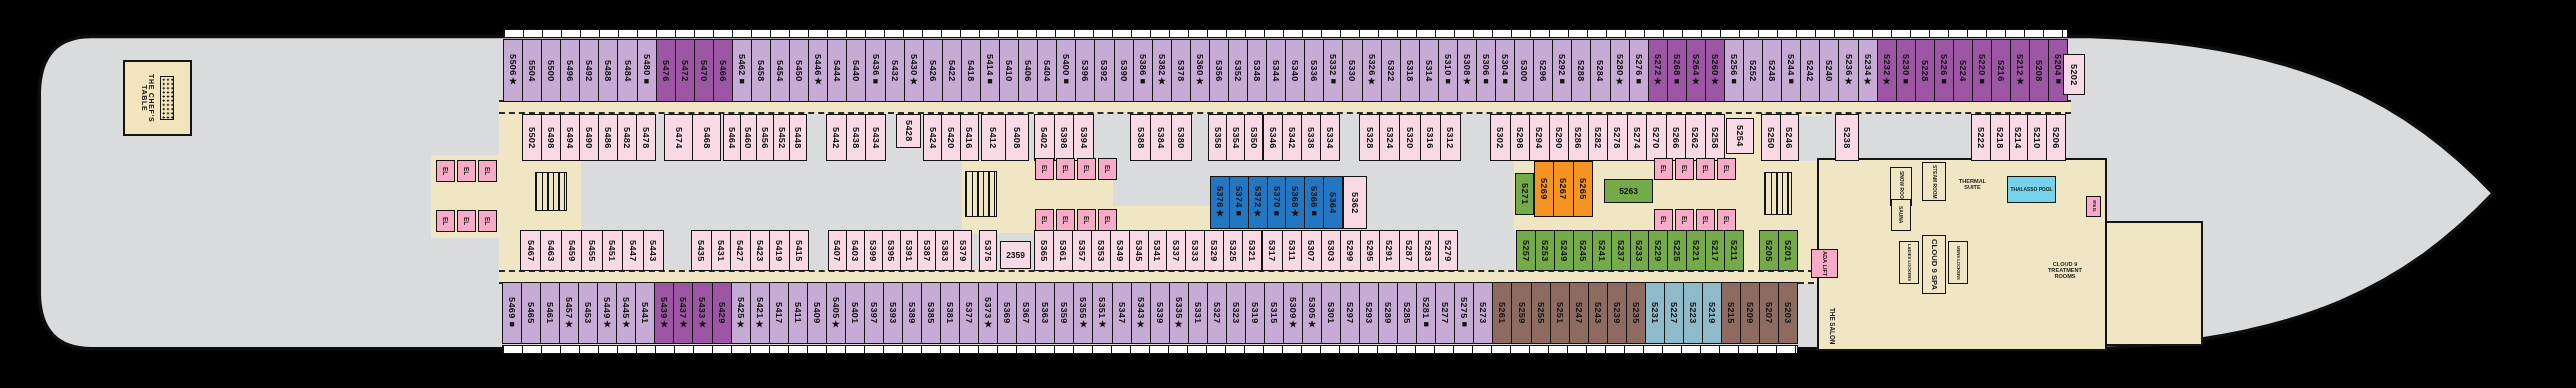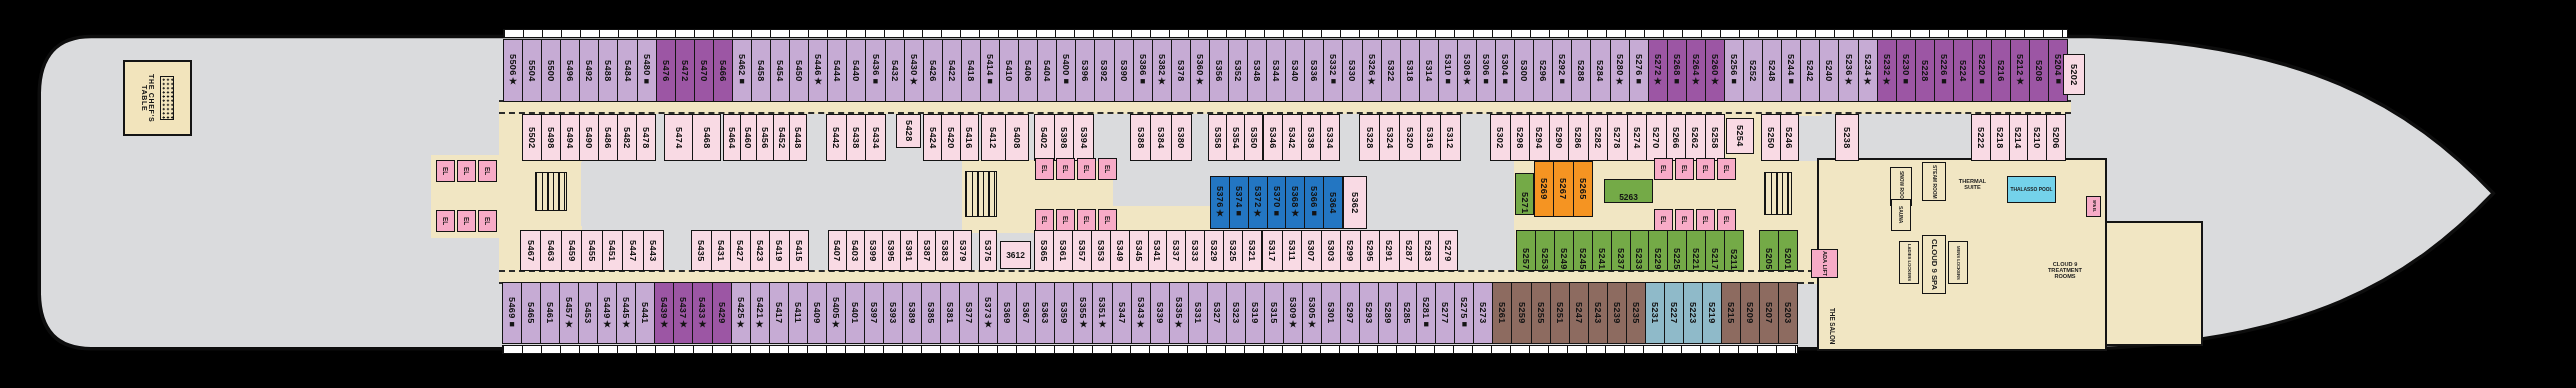--- a/index.html
+++ b/index.html
@@ -9,21 +9,21 @@
   .tan{background:#f1e6c3;}
   .void{background:#dadbdd;}
   .corridor{background:#f1e6c3;border-top:2.1px dashed #2b2b2b;border-bottom:2.1px dashed #2b2b2b;}
   .balc{background:#fff;border:0.7px solid #111;background-image:repeating-linear-gradient(90deg,#111 0 1.4px,transparent 1.4px 19px);}
   .seg{display:flex;}
   .cabin{flex:1;border:1.4px solid #141414;display:flex;align-items:center;justify-content:center;overflow:hidden;}
   .cabin+.cabin{border-left:none;}
   .vnum{writing-mode:vertical-rl;font-size:9px;font-weight:700;color:#141414;letter-spacing:0.4px;white-space:nowrap;}
   .hnum{font-size:8.4px;font-weight:700;color:#141414;white-space:nowrap;}
   .pk{background:#f9dae4;} .lp{background:#c6abd4;} .dp{background:#9c56a4;}
-  .gr{background:#74aa47;align-items:flex-end;} .or{background:#f59422;} .br{background:#8d6b60;}
+  .gr{background:#74aa47;} .or{background:#f59422;} .br{background:#8d6b60;}
   .bg{background:#8fbac9;} .bl{background:#2376c2;}
   .el{background:#f7abc7;border:1.4px solid #141414;display:flex;align-items:center;justify-content:center;}
   .el .vnum{font-size:6.3px;letter-spacing:0;}
   .stairs{background:#f1e6c3;border:1.4px solid #141414;background-image:repeating-linear-gradient(90deg,#141414 0 1.4px,transparent 1.4px 5.6px);}
   .spa{background:#f1e6c3;border:2.1px solid #141414;}
   .room{border:1.4px solid #141414;display:flex;align-items:center;justify-content:center;text-align:center;background:#f1e6c3;}
   .room.noborder{border:none;background:transparent;}
   .room.pool{background:#74d2ea;}
   .rlabel{font-weight:700;color:#1c1c1c;line-height:1.05;}
   .rlabel.vert{writing-mode:vertical-rl;}
@@ -653,21 +653,21 @@
         <span class="vnum">5379</span>
       </div>
     </div>
     <div class="abs seg" style="left: 979px; top: 230px; width: 18px; height: 41px;">
       <div class="cabin pk">
         <span class="vnum">5375</span>
       </div>
     </div>
     <div class="abs seg" style="left: 1000px; top: 241px; width: 31px; height: 28px;">
       <div class="cabin pk">
-        <span class="hnum">3612</span>
+        <span class="hnum">2359</span>
       </div>
     </div>
     <div class="abs seg" style="left: 1034px; top: 230px; width: 228px; height: 41px;">
       <div class="cabin pk">
         <span class="vnum">5365</span>
       </div>
       <div class="cabin pk">
         <span class="vnum">5361</span>
       </div>
       <div class="cabin pk">

